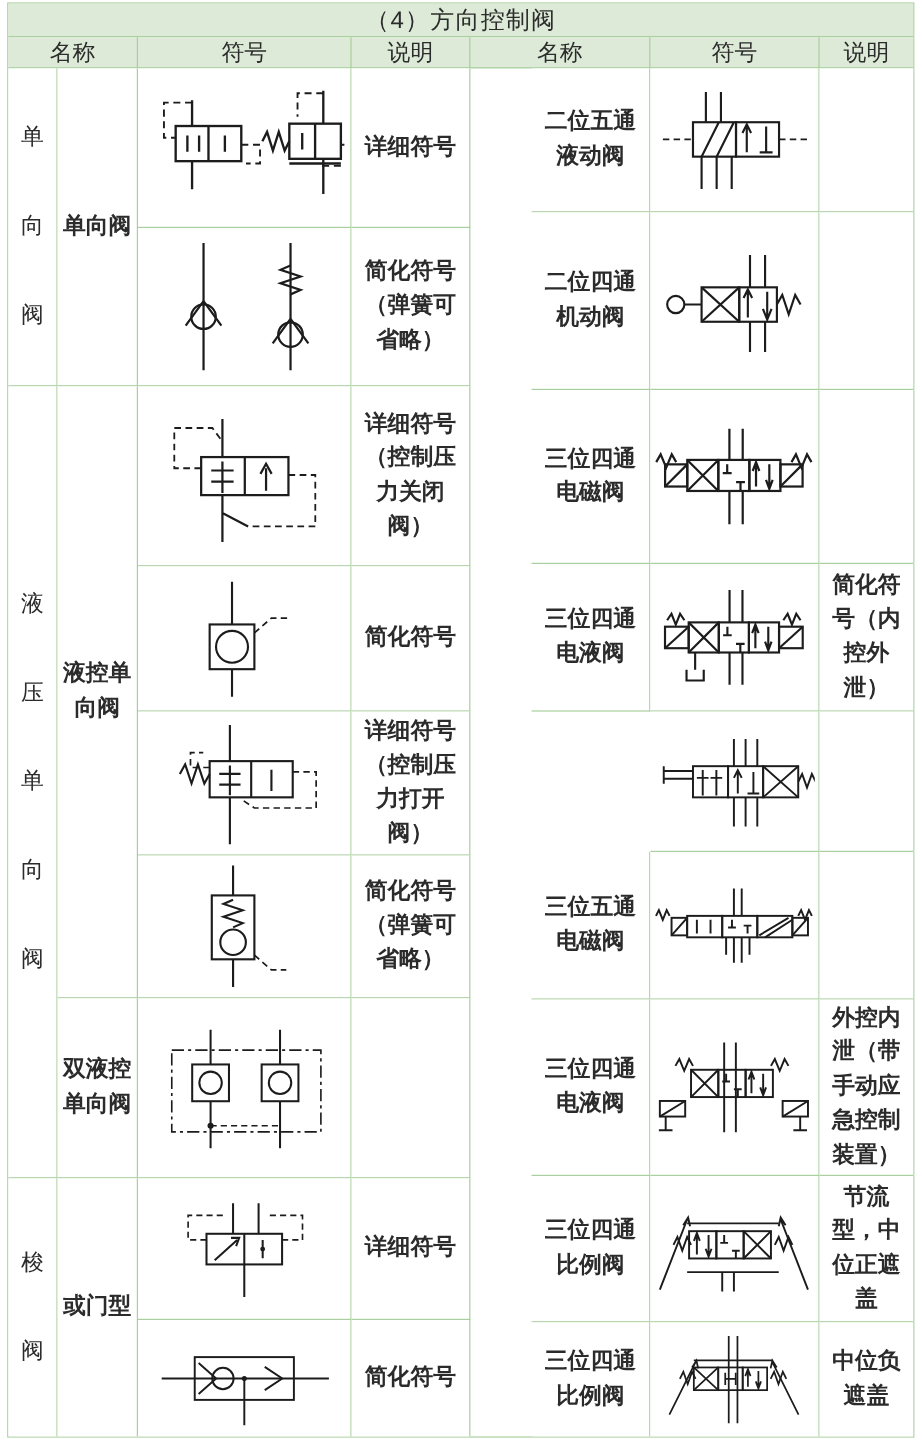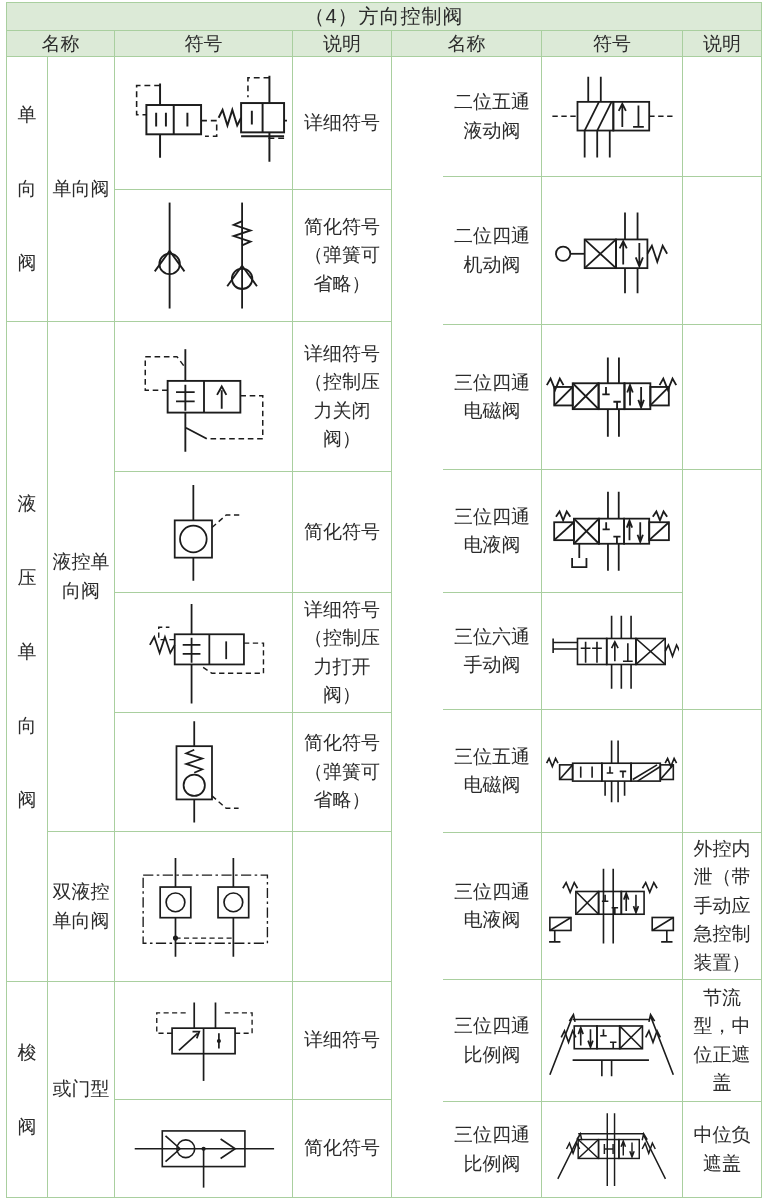--- a/index.html
+++ b/index.html
@@ -46,21 +46,21 @@
     border-right:1px solid var(--line);border-bottom:1px solid var(--line);
     display:flex;align-items:center;justify-content:center;
     overflow:hidden;background:#fff;
   }
   .nobb{border-bottom:none}
   .nobr{border-right:none}
   .vtext{
     width:22px;font-size:19px;line-height:74px;word-break:break-all;text-align:center;
   }
   .ncell,.dcell{
-    font-size:19px;line-height:1.5;text-align:center;padding:18px 3px;
+    font-size:19px;line-height:1.5;text-align:center;padding:18px 3px;font-weight:bold;
   }
   .scell svg{display:block}
   .sym path,.sym rect,.sym circle{stroke:var(--sym);stroke-width:2;fill:none}
   .sym .d{stroke-dasharray:6 4;stroke-width:1.6}
   .sym .dd{stroke-dasharray:12 4 3 4;stroke-width:1.6}
   .sym .f{fill:var(--sym);stroke:none}
 </style>
 </head>
 <body>
 
@@ -212,21 +212,20 @@
       <div class="cell dcell nobb" style="grid-area:9/4/10/5">简化符号</div>
     </div>
 
     <div class="ghalf rhalf">
 
 
       <div class="cell ncell" style="grid-area:1/2/2/3">二位五通液动阀</div>
       <div class="cell ncell" style="grid-area:3/2/4/3">三位四通电磁阀</div>
       <div class="cell ncell" style="grid-area:2/2/3/3">二位四通机动阀</div>
       <div class="cell ncell" style="grid-area:4/2/5/3">三位四通电液阀</div>
-      <div class="cell ncell" style="grid-area:5/2/6/3">三位六通手动阀</div>
       <div class="cell ncell" style="grid-area:6/2/7/3">三位五通电磁阀</div>
       <div class="cell ncell" style="grid-area:7/2/8/3">三位四通电液阀</div>
       <div class="cell ncell" style="grid-area:8/2/9/3">三位四通比例阀</div>
       <div class="cell ncell nobb" style="grid-area:9/2/10/3">三位四通比例阀</div>
 
       <div class="cell scell" style="grid-area:1/3/2/4">
         <svg class="sym" viewBox="0 0 145 112" width="130">
           <rect x="34" y="40" width="40" height="32"></rect>
           <rect x="74" y="40" width="40" height="32"></rect>
           <path d="M42 72 L58 40 M56 72 L72 40"></path>
@@ -365,20 +364,21 @@
           <path d="M20 55 l4 -8 l5 14 l5 -14 l4 8"></path>
           <path d="M124 55 l4 -8 l5 14 l5 -14 l4 8"></path>
           <path d="M8 96 L38 36 M34 42 L39 34 L41 43"></path>
           <path d="M156 96 L126 36 M124 43 L126 34 L131 42"></path>
         </svg>
       </div>
 
       <div class="cell dcell nobr" style="grid-area:1/4/2/5"></div>
       <div class="cell dcell nobr" style="grid-area:2/4/3/5"></div>
       <div class="cell dcell nobr" style="grid-area:3/4/4/5"></div>
+      <div class="cell dcell nobr" style="grid-area:4/4/5/5">简化符号（内控外泄）</div>
       <div class="cell dcell nobr" style="grid-area:5/4/6/5"></div>
       <div class="cell dcell nobr" style="grid-area:6/4/7/5"></div>
       <div class="cell dcell nobr" style="grid-area:8/4/9/5">节流型，中位正遮盖</div>
       <div class="cell dcell nobr" style="grid-area:7/4/8/5">外控内泄（带手动应急控制装置）</div>
       <div class="cell dcell nobr nobb" style="grid-area:9/4/10/5">中位负遮盖</div>
     </div>
 
   </div>
 </div>
 

